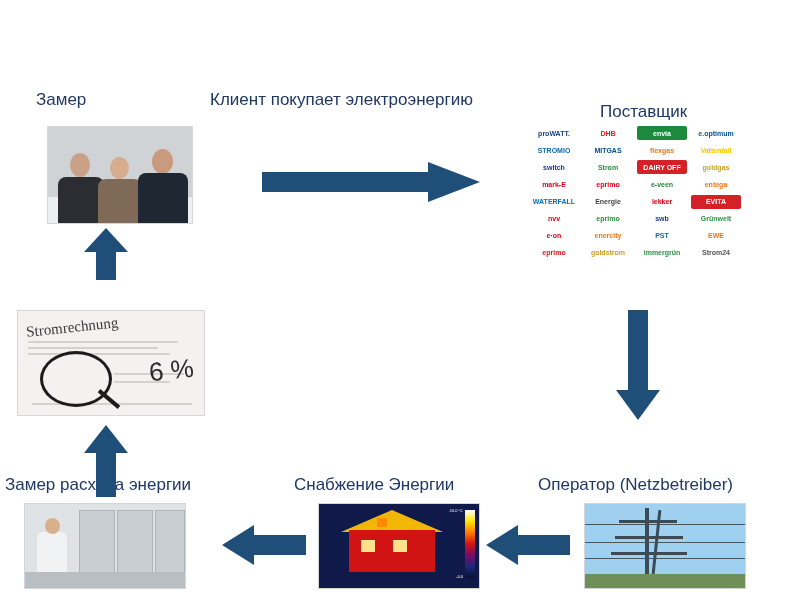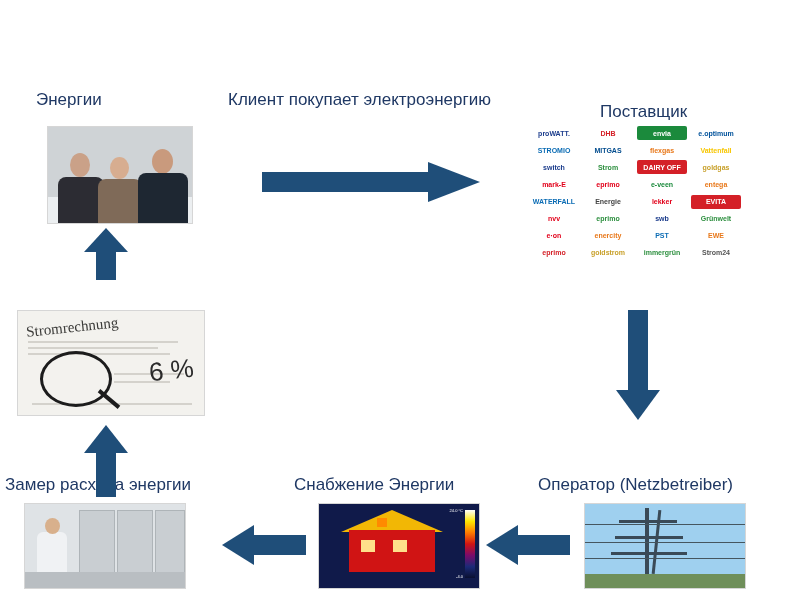--- a/index.html
+++ b/index.html
@@ -28,21 +28,21 @@
     color: #1f3864;
     letter-spacing: 0.2px;
   }
   .label {
     position: absolute;
     color: #1f3864;
     font-size: 17px;
     white-space: nowrap;
   }
   .lbl-client      { left: 36px;  top: 90px; }
-  .lbl-buys        { left: 210px; top: 90px; margin-left: 18px; }
+  .lbl-buys        { left: 210px; top: 90px; }
   .lbl-supplier    { left: 600px; top: 102px; text-align: right; }
   .lbl-invoice     { left: 22px;  top: 283px; }
   .lbl-meter       { left: 5px;   top: 475px; }
   .lbl-energy      { left: 294px; top: 475px; }
   .lbl-operator    { left: 538px; top: 475px; }
 
   
   .photo {
     position: absolute;
     overflow: hidden;
@@ -144,21 +144,21 @@
   .arrow-up-2 { left: 84px; top: 228px; width: 44px; height: 52px; }
   .arrow-up-2 .shaft { left:12px; bottom:0; width:20px; height:30px; }
   .arrow-up-2 .head { left:0; top:0; border-left:22px solid transparent; border-right:22px solid transparent; border-bottom:24px solid #1f4e79; }
 </style>
 </head>
 <body>
 
 <div id="slide">
 
 
-  <div class="label lbl-client">Энергии</div>
+  <div class="label lbl-client">Замер</div>
   <div class="label lbl-buys">Клиент покупает электроэнергию</div>
   <div class="label lbl-supplier">Поставщик</div>
   <div class="label lbl-meter">Замер расхода энергии</div>
   <div class="label lbl-energy">Снабжение Энергии</div>
   <div class="label lbl-operator">Оператор (Netzbetreiber)</div>
 
   <div class="photo ph-client">
     <div class="client-bg"></div>
     <div class="client-table"></div>
     <div class="p-head" style="left:22px; top:26px; width:20px; height:24px; background:#caa188;"></div>

